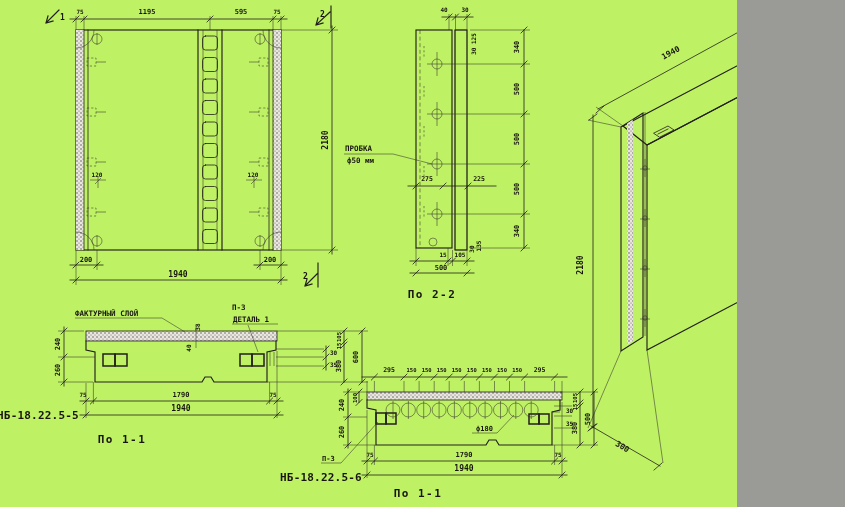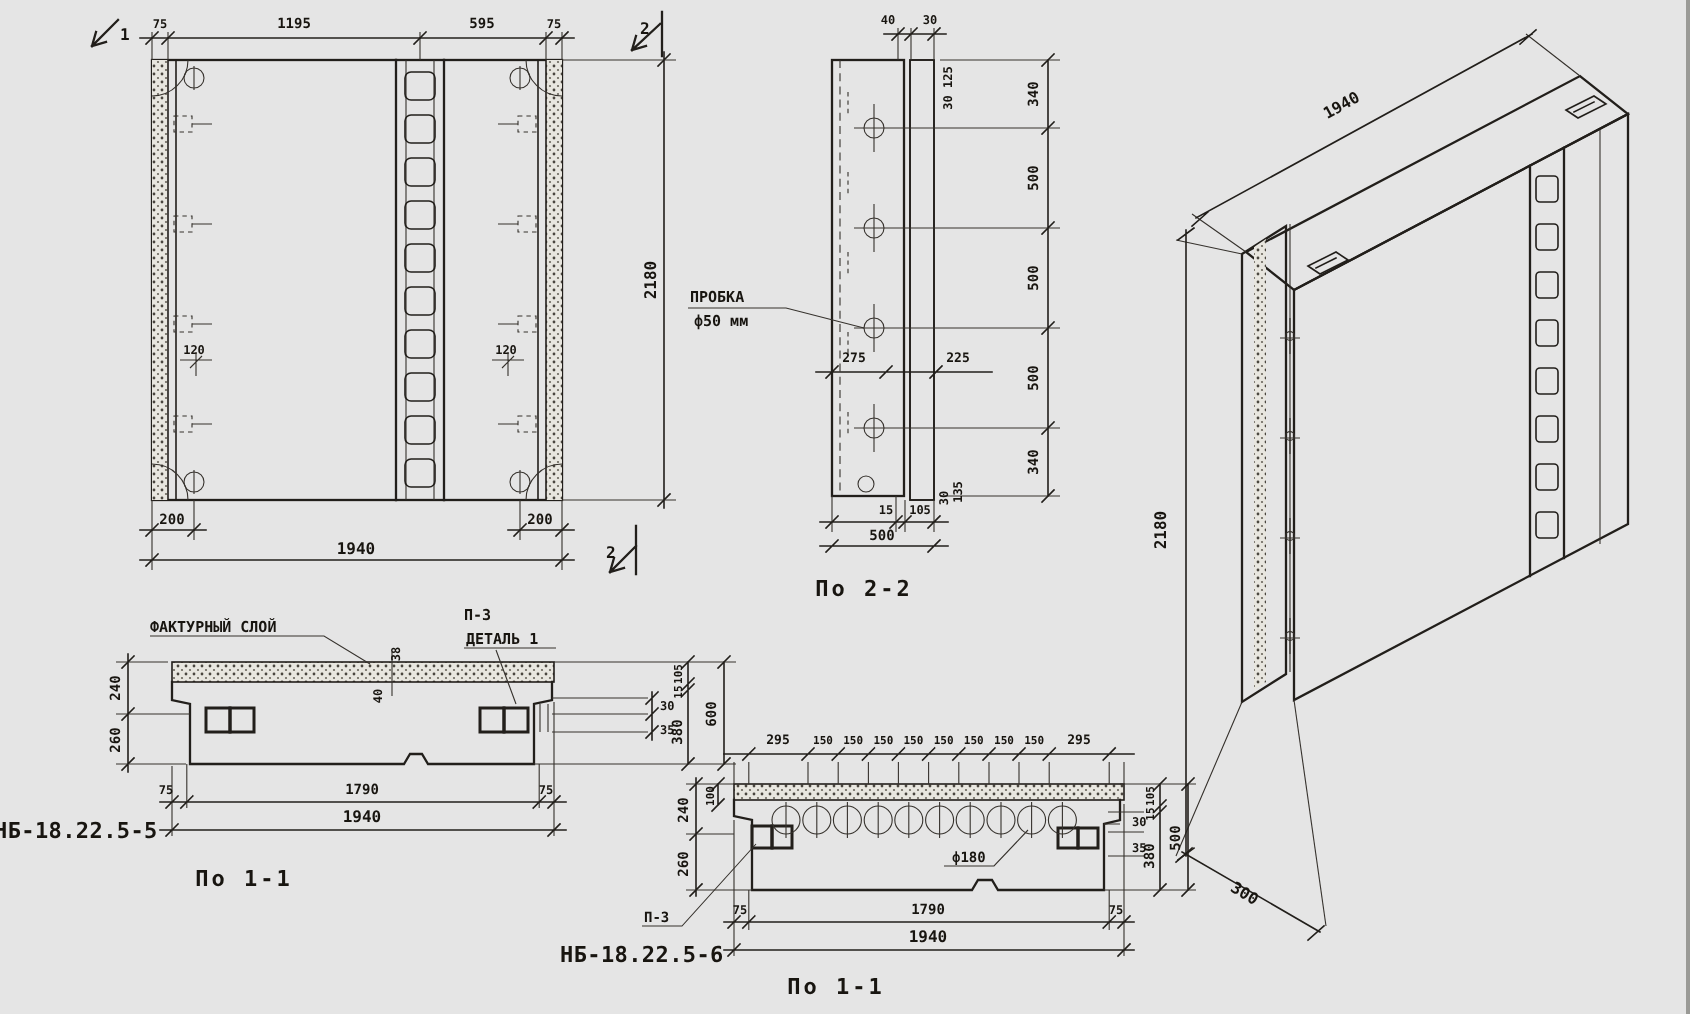--- a/index.html
+++ b/index.html
@@ -1,16 +1,16 @@
 <!DOCTYPE html>
 <html><head>
 <meta charset="utf-8">
 <style>
   html,body{margin:0;padding:0;background:#9a9a96;}
-  .stage{width:843px;height:507px;background:#e5e5e5;position:relative;overflow:hidden;
+  .stage{width:737px;height:507px;background:#bef264;position:relative;overflow:hidden;
          font-family:"DejaVu Sans Mono", monospace;}
   svg{display:block}
   .ln{stroke:#221f1b;stroke-width:1.15;fill:none;stroke-linecap:square;stroke-linejoin:miter}
   .md{stroke:#221f1b;stroke-width:0.8;fill:none;stroke-linecap:square}
   .tn{stroke:#36322d;stroke-width:0.55;fill:none}
   .emb{stroke:#221f1b;stroke-width:1.5;fill:none}
   .dash{stroke-dasharray:4 2.6}
   .dash2{stroke-dasharray:2.2 2}
   text{fill:#181510;font-weight:bold;font-family:"DejaVu Sans Mono", monospace;}
   .t7{font-size:7px}.t65{font-size:6.5px}.t6{font-size:6px}.t55{font-size:5.5px}

